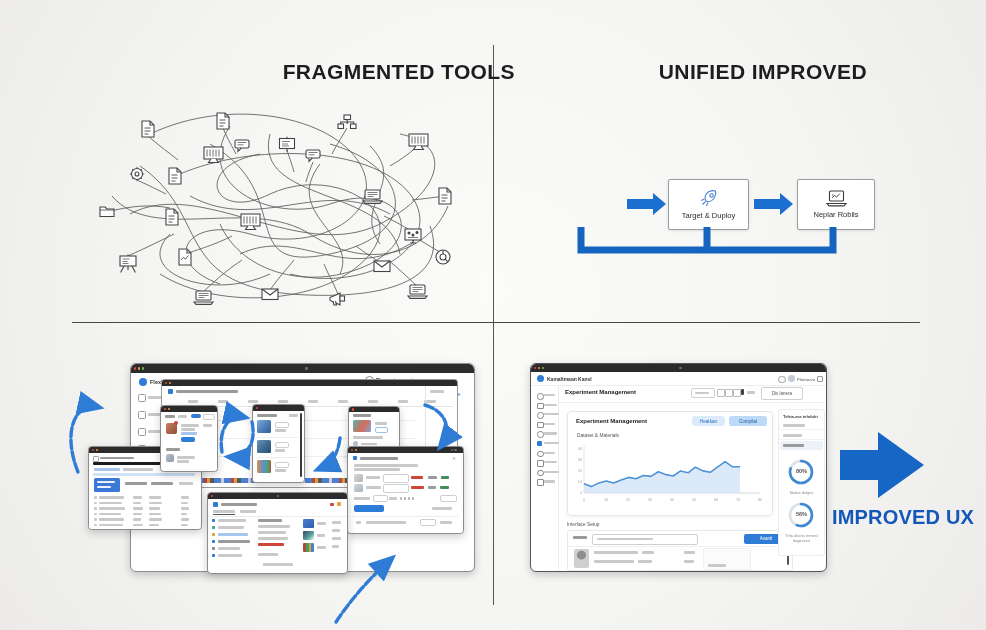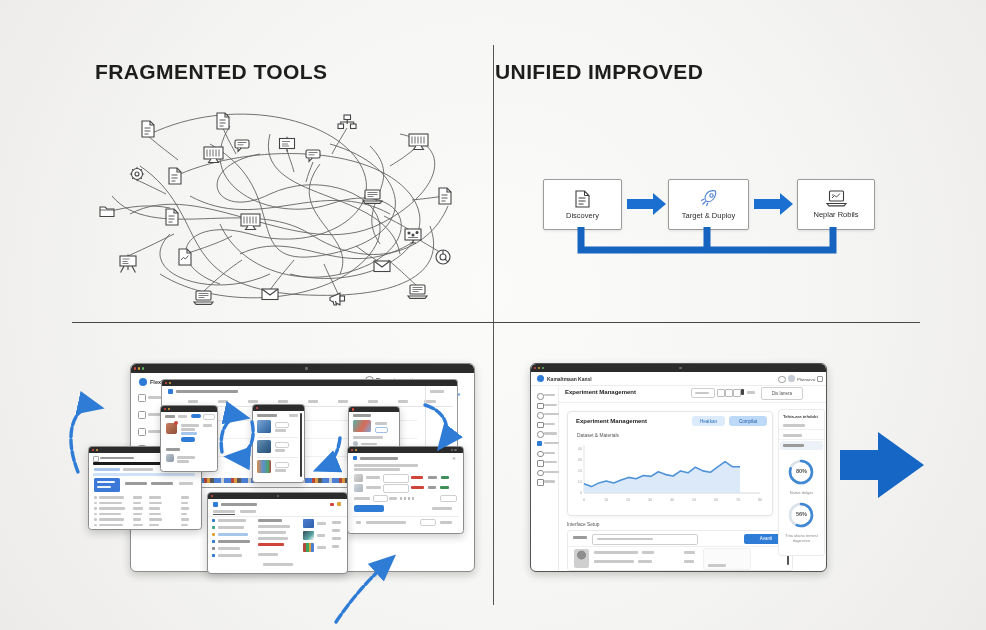--- a/index.html
+++ b/index.html
@@ -1,19 +1,19 @@
 <!DOCTYPE html>
 <html><head>
 <meta charset="utf-8">
 <style>
   html,body{margin:0;padding:0;background:#eceae8;font-family:"Liberation Sans",sans-serif;}
   #stage{position:relative;width:986px;height:630px;margin:0 auto;overflow:hidden;
          background:radial-gradient(circle at 50% 46%, #fbfbfa 0%, #f5f5f3 55%, #ecebe9 100%);}
   .abs{position:absolute;}
-  .qtitle{position:absolute;font-size:21px;font-weight:700;color:#1d1d1d;letter-spacing:.4px;text-align:left;}
+  .qtitle{position:absolute;font-size:21px;font-weight:700;color:#1d1d1d;letter-spacing:.4px;text-align:right;}
   .divider-v{position:absolute;background:#565656;width:1.3px;}
   .divider-h{position:absolute;background:#474747;height:1.4px;}
   
   .win{position:absolute;background:#fff;border:1px solid #8d8d8d;border-radius:3.5px;
        box-shadow:0 3px 9px rgba(0,0,0,.20);overflow:hidden;}
   .tbar{position:absolute;left:0;top:0;right:0;height:6px;background:#2b2b2b;display:flex;align-items:center;gap:1.6px;padding:0 3px;}
   .dot{width:2.2px;height:2.2px;border-radius:50%;flex:0 0 auto;}
   .r{background:#df4a3c}.o{background:#e2a23b}.g{background:#63b85d}.gr{background:#6b6b6b}
   .b{position:absolute;height:2.6px;border-radius:1px;background:#c9c9c9;}
   .bd{background:#9a9a9a}.bl{background:#a7c6ec}.brd{background:#d0453a}.bgn{background:#3f8f5a}
@@ -153,27 +153,20 @@
       <use href="#i-env" x="191" y="184"></use>
       <use href="#i-mega" x="259" y="188"></use>
       <use href="#i-env" x="303" y="156"></use>
       <use href="#i-lap" x="337" y="180"></use>
       <use href="#i-mon" x="170" y="109"></use>
     </g>
   </svg>
 
   <div class="qtitle" style="left:495px;top:60px;width:372px;">UNIFIED IMPROVED</div>
 
-  <div class="flow-box" style="left:543px;top:179px;">
-    <svg width="15" height="18" viewBox="0 0 15 18">
-      <path d="M1,1 h8.5 l4.5,4.5 v11.5 h-13 z" fill="#fff" stroke="#3c3c3c" stroke-width="1.1"></path>
-      <path d="M9.5,1 v4.5 h4.5 M3.5,8 h7 M3.5,11 h7 M3.5,14 h5" fill="none" stroke="#3c3c3c" stroke-width="1"></path>
-    </svg>
-    <span class="flow-label">Discovery</span>
-  </div>
 
   <div class="flow-box" style="left:668px;top:179px;width:79px;">
     <svg width="19" height="19" viewBox="0 0 19 19">
       <g fill="none" stroke="#4a7fd0" stroke-width="1.1">
         <path d="M7,12 C5,9 6,5 10,2.5 C14,1 16.5,2 16.5,2 S17.5,5 15.5,8.5 C13,12.5 9.5,13.5 7,12 z"></path>
         <circle cx="12.5" cy="6.5" r="1.7"></circle>
         <path d="M6.5,12.5 l-3,3 M8.8,13.8 l-1.3,3.2 M5.2,10.2 l-3.2,1.3"></path>
       </g>
     </svg>
     <span class="flow-label">Target &amp; Duploy</span>
@@ -602,14 +595,15 @@
         <div style="position: absolute; left: 6px; top: 105.8px; width: 4.5px; height: 4.5px; border-radius: 50%; border: 1px solid rgb(138, 138, 138);"></div>
         <i class="b" style="left: 13px; top: 106.8px; width: 15px; height: 2.2px;"></i>
         <div style="position: absolute; left: 6px; top: 115.4px; width: 4.5px; height: 4.5px; border-radius: 1px; border: 1px solid rgb(138, 138, 138);"></div>
         <i class="b" style="left: 13px; top: 116.4px; width: 11px; height: 2.2px;"></i>
       </div>
   </div>
 
   <svg class="abs" style="left:836px;top:424px;" width="92" height="80" viewBox="0 0 92 80">
     <polygon points="4,26 42,26 42,8 88,41 42,74 42,56 4,56" fill="#1566c5"></polygon>
   </svg>
+  <div class="improved" style="left:828px;top:506px;width:150px;">IMPROVED UX</div>
 
 </div>
 
 </body></html>

